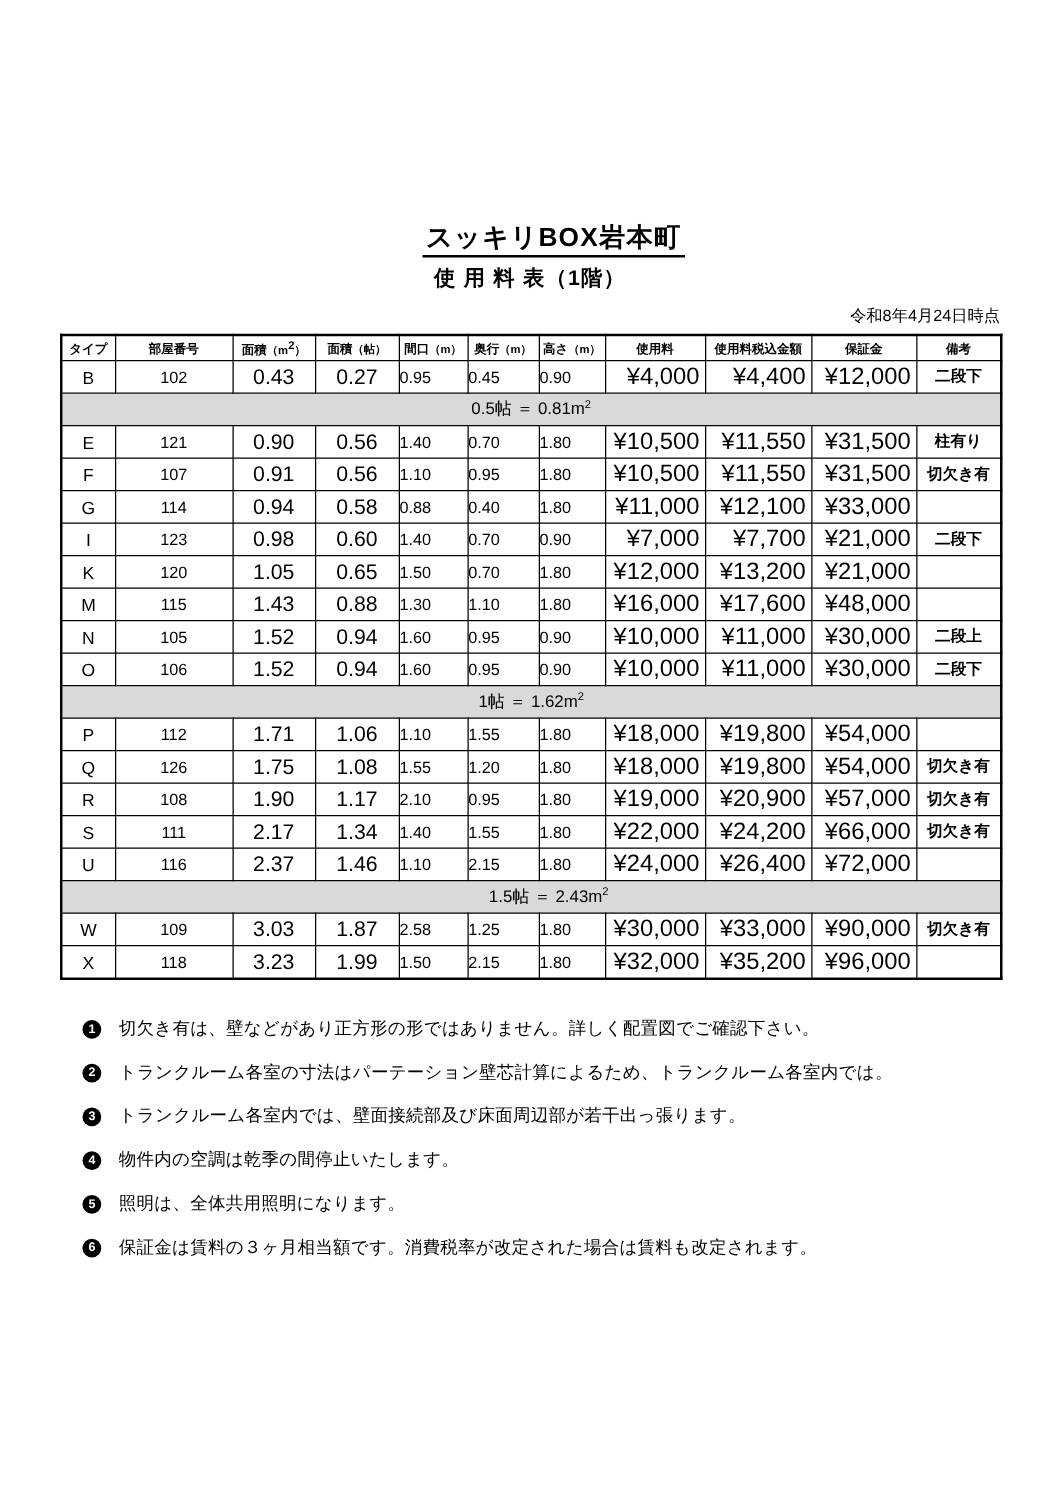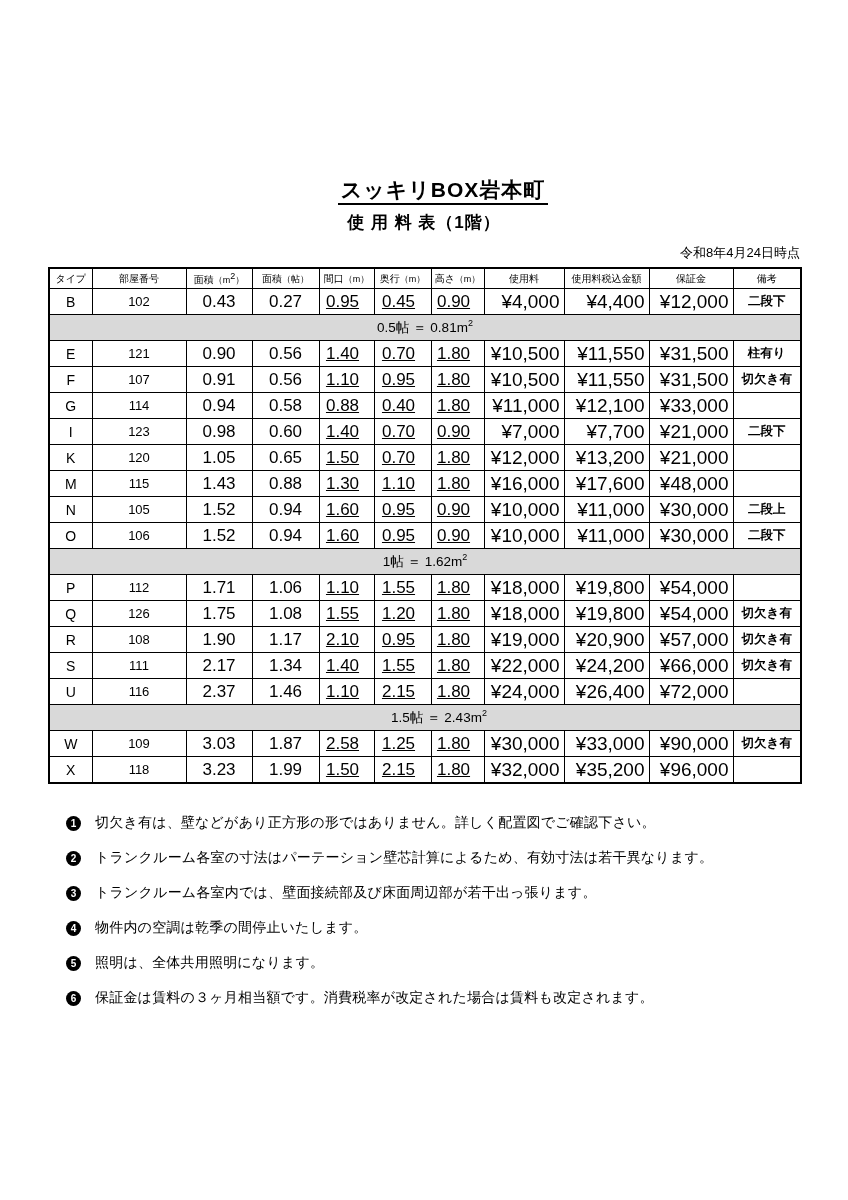--- a/index.html
+++ b/index.html
@@ -61,28 +61,28 @@
   .price-table th, .price-table td {
     border: 1px solid #000;
     padding: 0;
     overflow: hidden;
     white-space: nowrap;
     vertical-align: middle;
   }
   .price-table thead th {
     height: 19px;
     font-size: 10px;
-    font-weight: normal;
+    font-weight: bold;
   }
   .price-table thead th .unit { font-size: 9px; }
   .price-table tbody td { height: 25px; }
   .c-type  { text-align: center; font-size: 14px; }
   .c-room  { text-align: center; font-size: 13px; }
   .c-area  { text-align: center; font-size: 17px; }
-  .c-dim   { text-align: center; padding-right: 8px !important; font-size: 17px; text-decoration: underline; }
+  .c-dim   { text-align: left; padding-right: 8px !important; font-size: 13px; }
   .c-price { text-align: right; padding-right: 4px !important; font-size: 19px; }
   .c-note  { text-align: center; font-size: 12.5px; font-weight: bold; }
   tr.section-row td {
     text-align: center;
     font-size: 13.5px;
     height: 25px;
     margin-top: 20px;
   }
   .notes {
     position: absolute;
@@ -379,21 +379,21 @@
       </tbody>
   </table>
 
   <div class="notes">
       <div class="note">
         <span class="note-num">1</span>
         <span class="note-text">切欠き有は、壁などがあり正方形の形ではありません。詳しく配置図でご確認下さい。</span>
       </div>
       <div class="note">
         <span class="note-num">2</span>
-        <span class="note-text">トランクルーム各室の寸法はパーテーション壁芯計算によるため、有効寸法は若干異なります。</span>
+        <span class="note-text">トランクルーム各室の寸法はパーテーション壁芯計算によるため、トランクルーム各室内では。</span>
       </div>
       <div class="note">
         <span class="note-num">3</span>
         <span class="note-text">トランクルーム各室内では、壁面接続部及び床面周辺部が若干出っ張ります。</span>
       </div>
       <div class="note">
         <span class="note-num">4</span>
         <span class="note-text">物件内の空調は乾季の間停止いたします。</span>
       </div>
       <div class="note">

